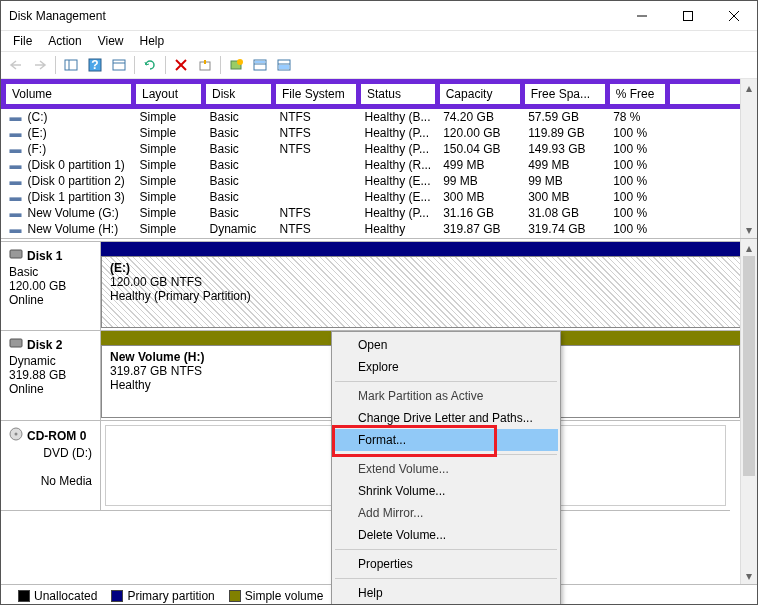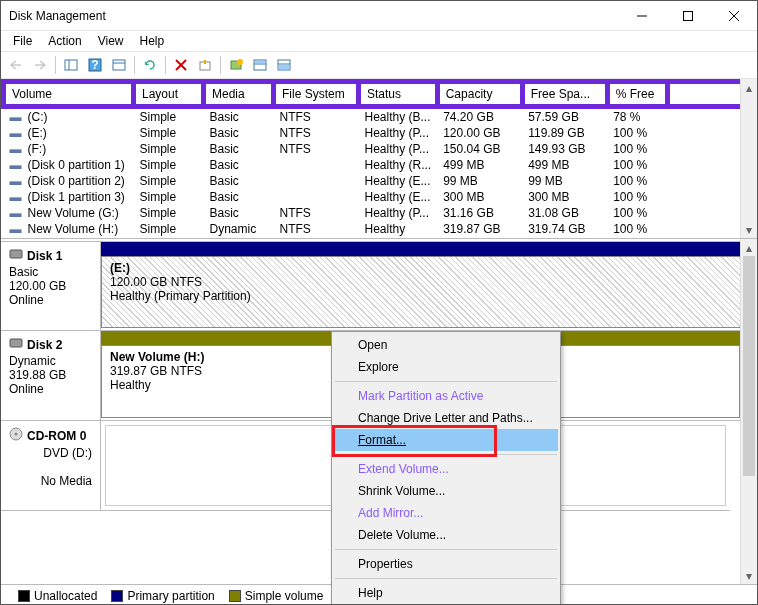--- a/index.html
+++ b/index.html
@@ -29,22 +29,22 @@
 .diskhdr .dline { font-size: 12px; }
 .diskgraph { flex: 1; padding: 0; position: relative; }
 .diskgraph .bar { height: 14px; margin: 0 0 0 0; }
 .diskgraph .volumebox { border: 1px solid #888; margin: 0 0 0 0; height: calc(100% - 16px); padding: 4px 8px; position: relative; }
 .diskgraph .volumebox .vname { font-weight: bold; }
 .diskgraph .volumebox.hatched { background: repeating-linear-gradient(45deg, #fff, #fff 3px, #d0d0d0 3px, #d0d0d0 4px); }
 .legend { height: 22px; display: flex; align-items: center; padding: 0 17px; gap: 14px; border-top: 1px solid #bbb; }
 .legend .sw { width: 12px; height: 12px; display: inline-block; margin-right: 4px; vertical-align: middle; border: 1px solid #444;}
 .ctxmenu { position: absolute; background: #f0f0f0; border: 1px solid #999; box-shadow: 2px 2px 4px rgba(0,0,0,.25); width: 230px; z-index: 50; padding: 2px; }
 .ctxmenu .mi { padding: 4px 24px; }
-.ctxmenu .mi.disabled { color: #8b5cf6; }
-.ctxmenu .mi.highlight { background: #91c9f7; text-decoration: underline; }
+.ctxmenu .mi.disabled { color: #404040; }
+.ctxmenu .mi.highlight { background: #91c9f7; }
 .ctxmenu .msep { height: 1px; background: #ccc; margin: 3px 1px; }
 .redbox { position: absolute; border: 3px solid #ed1c24; pointer-events: none; z-index: 60; }
 .scrollbar-v { position: absolute; right: 0; top: 0; bottom: 0; width: 17px; background: #f0f0f0; border-left: 1px solid #ddd; }
 .scrollbar-v .thumb { position: absolute; left: 2px; right: 2px; background: #cdcdcd; }
 .scrollbar-v .arrow { position: absolute; left: 0; right: 0; height: 17px; display: flex; align-items: center; justify-content: center; color: #666;}
 </style>
 </head>
 <body>
 
 <div class="titlebar">
@@ -148,21 +148,21 @@
 </div>
 
 <div class="content">
 
   <div class="listwrap" style="position:relative;">
     <table class="vols">
       <thead>
           <tr id="volhead">
             <th style="width: 130px;">Volume</th>
             <th style="width: 70px;">Layout</th>
-            <th style="width: 70px;">Media</th>
+            <th style="width: 70px;">Disk</th>
             <th style="width: 85px;">File System</th>
             <th style="width: 69px;">Status</th>
             <th style="width: 85px; margin-left: 38px;">Capacity</th>
             <th style="width: 85px;">Free Spa...</th>
             <th style="width: 60px;">% Free</th>
             <th></th>
           </tr>
         </thead>
       <tbody id="volbody">
           <tr>

